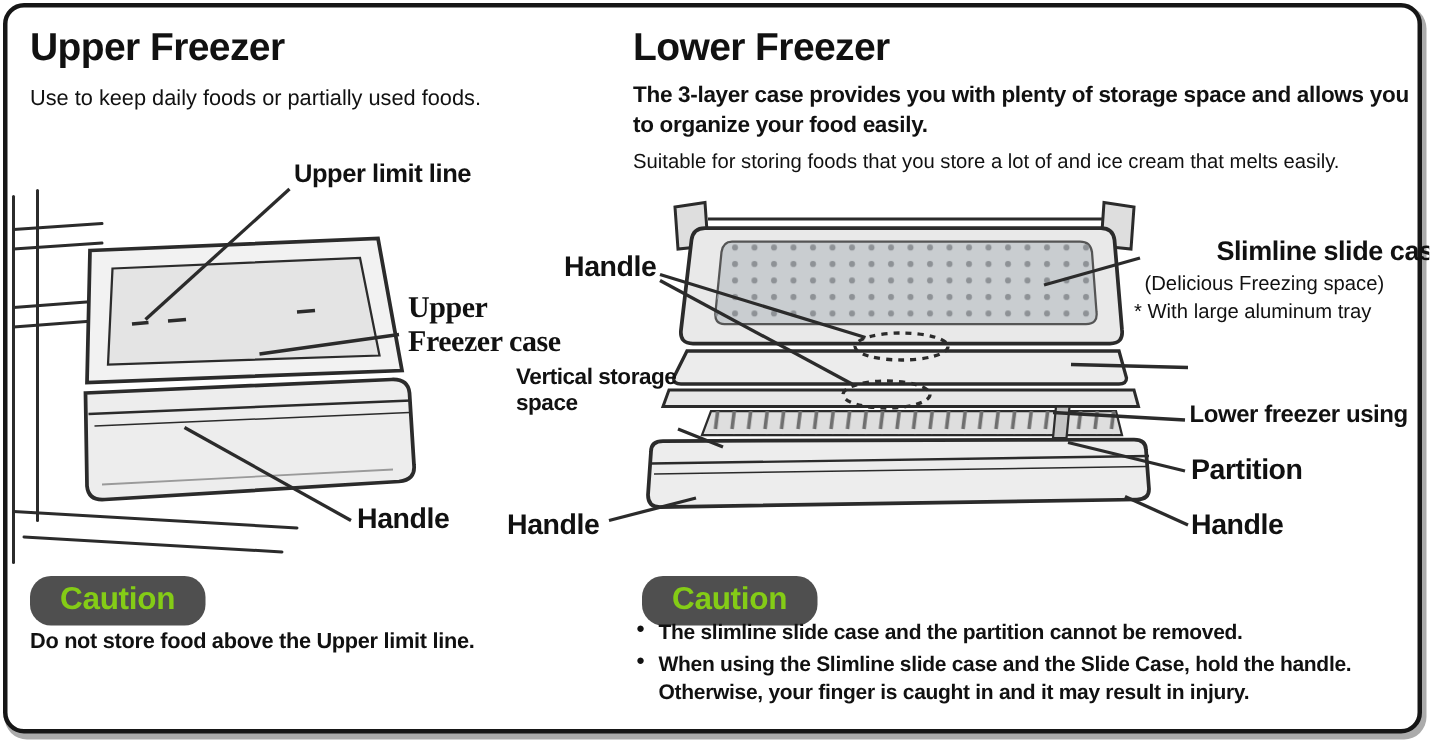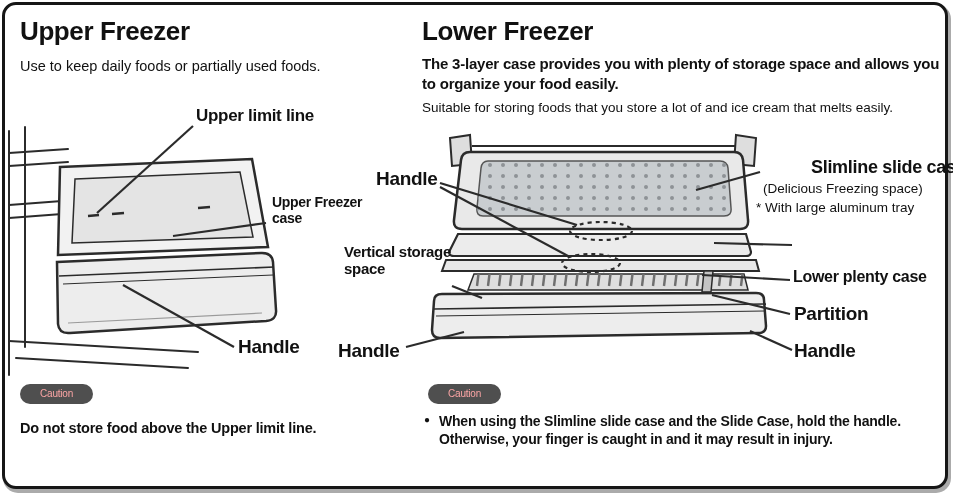--- a/index.html
+++ b/index.html
@@ -6,21 +6,21 @@
   html,body { width:953px; height:494px; background:#ffffff; font-family:"Liberation Sans", sans-serif; color:#111; }
   .stage { position:relative; width:953px; height:494px; overflow:hidden; background:#fff; }
   .panel { position:absolute; left:2px; top:2px; width:946px; height:487px; background:#fff;
            border:3px solid #161616; border-radius:14px; box-shadow:2px 3px 0 1px #ababab; }
   .layer { position:absolute; inset:0; }
   .abs { position:absolute; }
   .title { font-size:26px; font-weight:bold; letter-spacing:-0.4px; white-space:nowrap; }
   .callout { position:absolute; font-weight:bold; letter-spacing:-0.3px; white-space:nowrap; line-height:1.15; }
   .callout.wrap { white-space:normal; }
   .small { font-weight:normal; letter-spacing:0; }
-  .caution-badge { position:absolute; background:#4f4f4f; color:#fca5a5; font-weight:normal; font-size:10px;
+  .caution-badge { position:absolute; background:#4f4f4f; color:#84cc16; font-weight:bold; font-size:21px;
                    padding:4px 20px 5px 20px; border-radius:14px; letter-spacing:-0.2px; }
   .caution-text { position:absolute; font-weight:bold; font-size:14.5px; letter-spacing:-0.2px; white-space:nowrap; }
   .bullets { position:absolute; width:522px; font-size:14px; font-weight:bold; letter-spacing:-0.2px;
              line-height:1.32; list-style:none; }
   .bullets li { position:relative; padding-left:15px; margin-bottom:3px; }
   .bullets li::before { content:"●"; position:absolute; left:0; top:1px; font-size:10px; }
   .intro-bold { position:absolute; font-size:15px; font-weight:bold; letter-spacing:-0.2px; line-height:1.3; }
   .intro-note { position:absolute; font-size:13.5px; white-space:nowrap; }
   .subtitle { position:absolute; font-size:14.5px; white-space:nowrap; }
 </style>
@@ -60,21 +60,21 @@
       <path d="M68,228 L262,218" stroke="#9a9a9a" stroke-width="1.2" fill="none"></path>
 
       <g stroke="#2b2b2b" stroke-width="2.2" fill="none">
         <path d="M193,31 L97,118"></path>
         <path d="M266,128 L173,141"></path>
         <path d="M234,252 L123,190"></path>
       </g>
     </svg>
 
     <div class="callout" style="left:196px; top:106px; font-size:17px;text-align:center;">Upper limit line</div>
-    <div class="callout wrap" style="left:272px; top:194px; width:110px; font-size:14px;">Upper Freezer case</div>
+    <div class="callout wrap" style="left:272px; top:194px; width:110px; font-size:20px;font-family:Liberation Serif, serif;">Upper Freezer case</div>
     <div class="callout" style="left:238px; top:336px; font-size:19px;">Handle</div>
 
     <div class="caution-badge" style="left:20px; top:384px;">Caution</div>
     <p class="caution-text" style="left:20px; top:420px;">Do not store food above the Upper limit line.</p>
   </div>
 
   <div class="layer">
     <h1 class="abs title" style="left:422px; top:16px;">Lower Freezer</h1>
     <p class="intro-bold" style="left:422px; top:54px; width:520px;">The 3-layer case provides you with plenty of storage space and allows you to organize your food easily.</p>
     <p class="intro-note" style="left:422px; top:100px;">Suitable for storing foods that you store a lot of and ice cream that melts easily.</p>
@@ -123,23 +123,24 @@
         <path d="M76,219 L134,204"></path>
         <path d="M462,222 L420,203"></path>
       </g>
     </svg>
 
     <div class="callout" style="left:376px; top:168px; font-size:19px;">Handle</div>
     <div class="callout" style="left:763px; top:157px; font-size:18px;margin-left:48px;">Slimline slide case</div>
     <div class="callout small" style="left:756px; top:200px; font-size:13.5px;">* With large aluminum tray</div>
     <div class="callout small" style="left:763px; top:181px; font-size:13.5px;">(Delicious Freezing space)</div>
     <div class="callout wrap" style="left:344px; top:243px; width:125px; font-size:15px;">Vertical storage space</div>
-    <div class="callout" style="left:793px; top:268px; font-size:16px;">Lower plenty case</div>
+    <div class="callout" style="left:793px; top:268px; font-size:16px;">Lower freezer using</div>
     <div class="callout" style="left:794px; top:303px; font-size:19px;">Partition</div>
     <div class="callout" style="left:338px; top:340px; font-size:19px;">Handle</div>
     <div class="callout" style="left:794px; top:340px; font-size:19px;">Handle</div>
 
     <div class="caution-badge" style="left:428px; top:384px;">Caution</div>
     <ul class="bullets" style="left:424px; top:412px;">
+      <li>The slimline slide case and the partition cannot be removed.</li>
       <li>When using the Slimline slide case and the Slide Case, hold the handle. Otherwise, your finger is caught in and it may result in injury.</li>
     </ul>
   </div>
 </div>
 
 </body></html>

